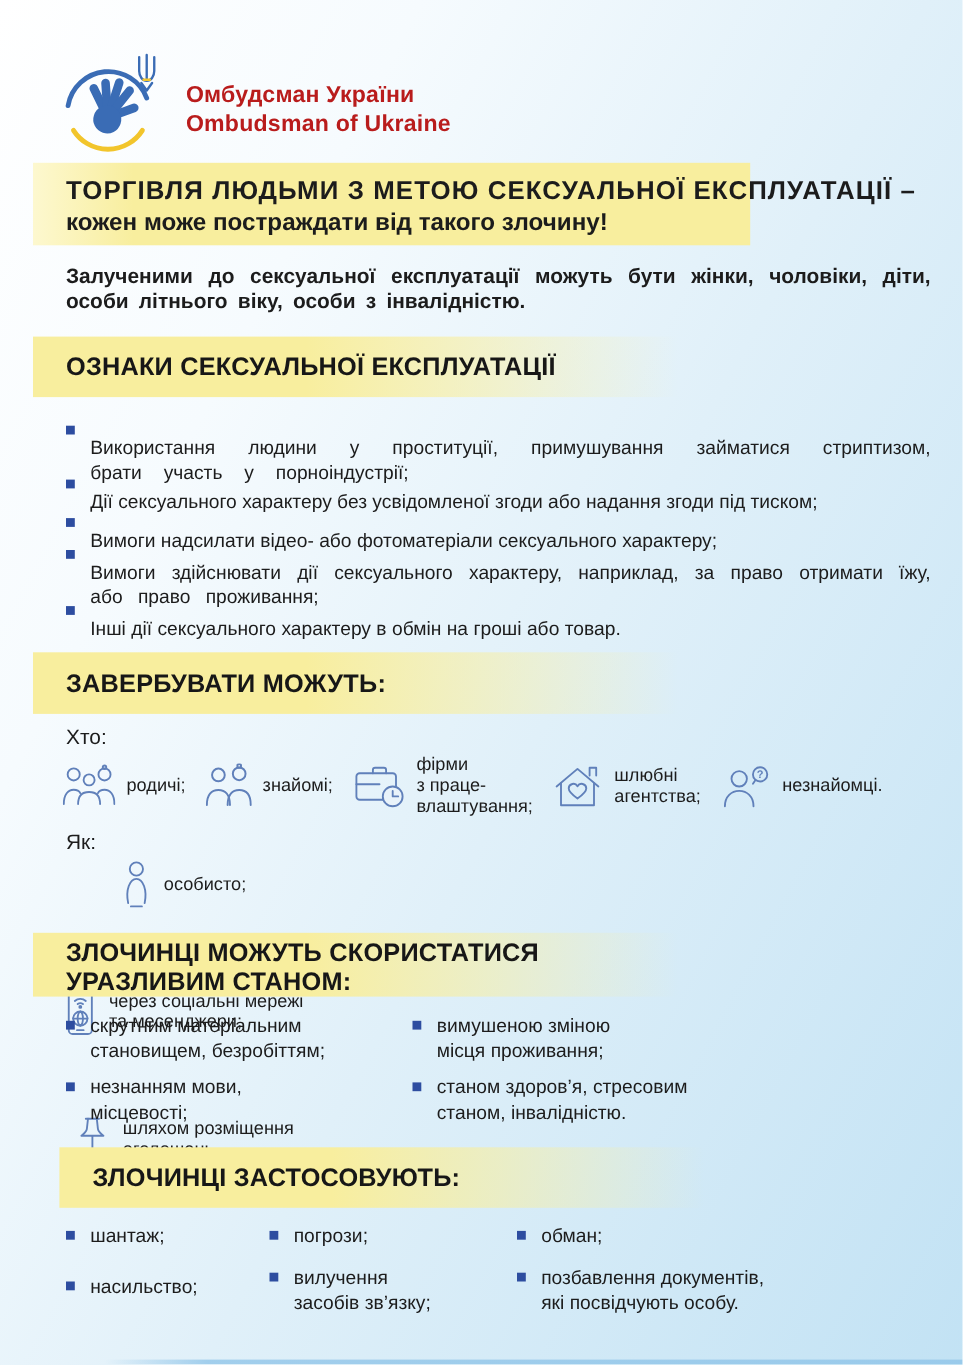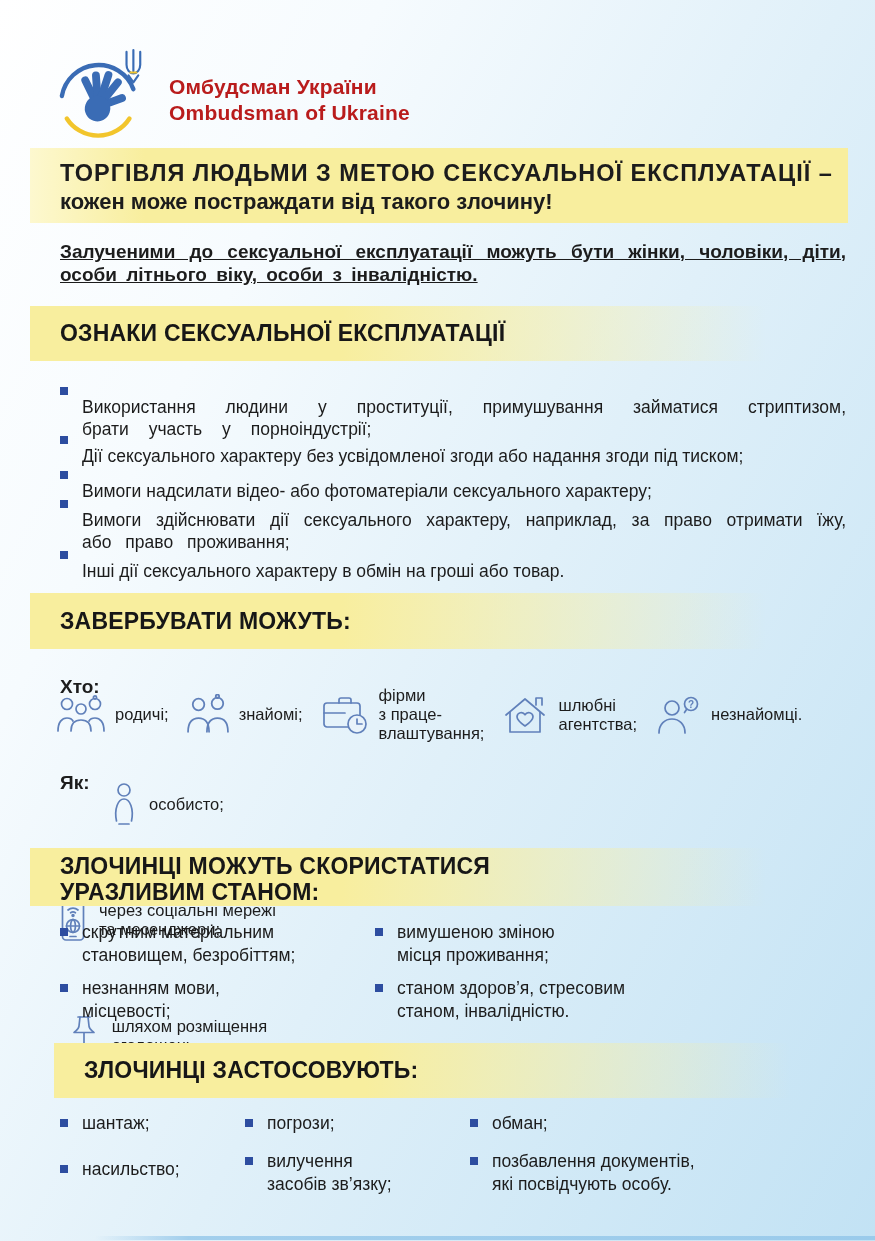--- a/index.html
+++ b/index.html
@@ -11,39 +11,39 @@
     color:#1c1c1c;
     background:linear-gradient(118deg,#ffffff 0%,#f6fbfe 25%,#e0f0f9 55%,#c2e2f4 100%);
   }
   .abs { position:absolute; }
 
   
   .logo-row { position:absolute; top:48px; left:55px; display:flex; align-items:center; gap:16px; }
   .logo-text { font-weight:700; font-size:21px; line-height:26px; color:#b91c1c; letter-spacing:0.2px; padding-top:10px; }
 
   
-  .band { position:absolute; left:30px; width:818px; }
+  .band { position:absolute; left:30px; width:652px; }
   .band-solid { background:linear-gradient(90deg,#fdf8cf 0%,#f8ee9e 14%,#f8ee9e 100%); }
   .band-fade  { background:linear-gradient(90deg,#f8ee9e 0%,#f8ee9e 38%,rgba(248,238,158,0.55) 62%,rgba(248,238,158,0) 90%); }
   .band-title { font-size:23px; font-weight:700; color:#171717; padding-left:30px; letter-spacing:0.2px; }
 
   .title-band { top:148px; height:75px; padding:11px 0 0 30px; }
   .title-line1 { font-size:23.5px; font-weight:700; letter-spacing:1px; line-height:28px; white-space:nowrap; }
   .title-line2 { font-size:22px; font-weight:700; line-height:29px; }
 
   .intro { top:240px; left:60px; width:786px; font-size:19px; font-weight:700; line-height:23px;
-           text-align:justify; word-spacing:4px;text-decoration:underline; }
+           text-align:justify; word-spacing:4px; }
 
   
   .bullet-row { position:absolute; left:60px; width:786px; display:flex; }
   .sq { width:8px; height:8px; background:#2d4da0; margin-top:7px; flex:none; }
   .bullet-text { margin-left:14px; font-size:17.5px; line-height:22px; flex:1; white-space:pre-line;margin-top:16px; }
   .just { text-align:justify; white-space:normal; }
 
-  .mini-label { position:absolute; left:60px; font-size:19px; font-weight:700;margin-top:16px; }
+  .mini-label { position:absolute; left:60px; font-size:19px; font-weight:400; }
 
   .icon-row { position:absolute; left:57px; display:flex; align-items:center; }
   .icon-item { display:flex; align-items:center; }
   .icon-item .lbl { font-size:16.5px; line-height:19px; margin-left:10px; white-space:pre-line; }
   .ic { fill:none; stroke:#6080ba; stroke-width:1.7; stroke-linecap:round; stroke-linejoin:round; flex:none; }
 
   .two-col-item, .three-col-item { position:absolute; display:flex; }
   .col-text { margin-left:14px; font-size:17.5px; line-height:23px; white-space:pre-line; }
 
   .footer-line { position:absolute; top:1236px; left:95px; width:780px; height:4px;

